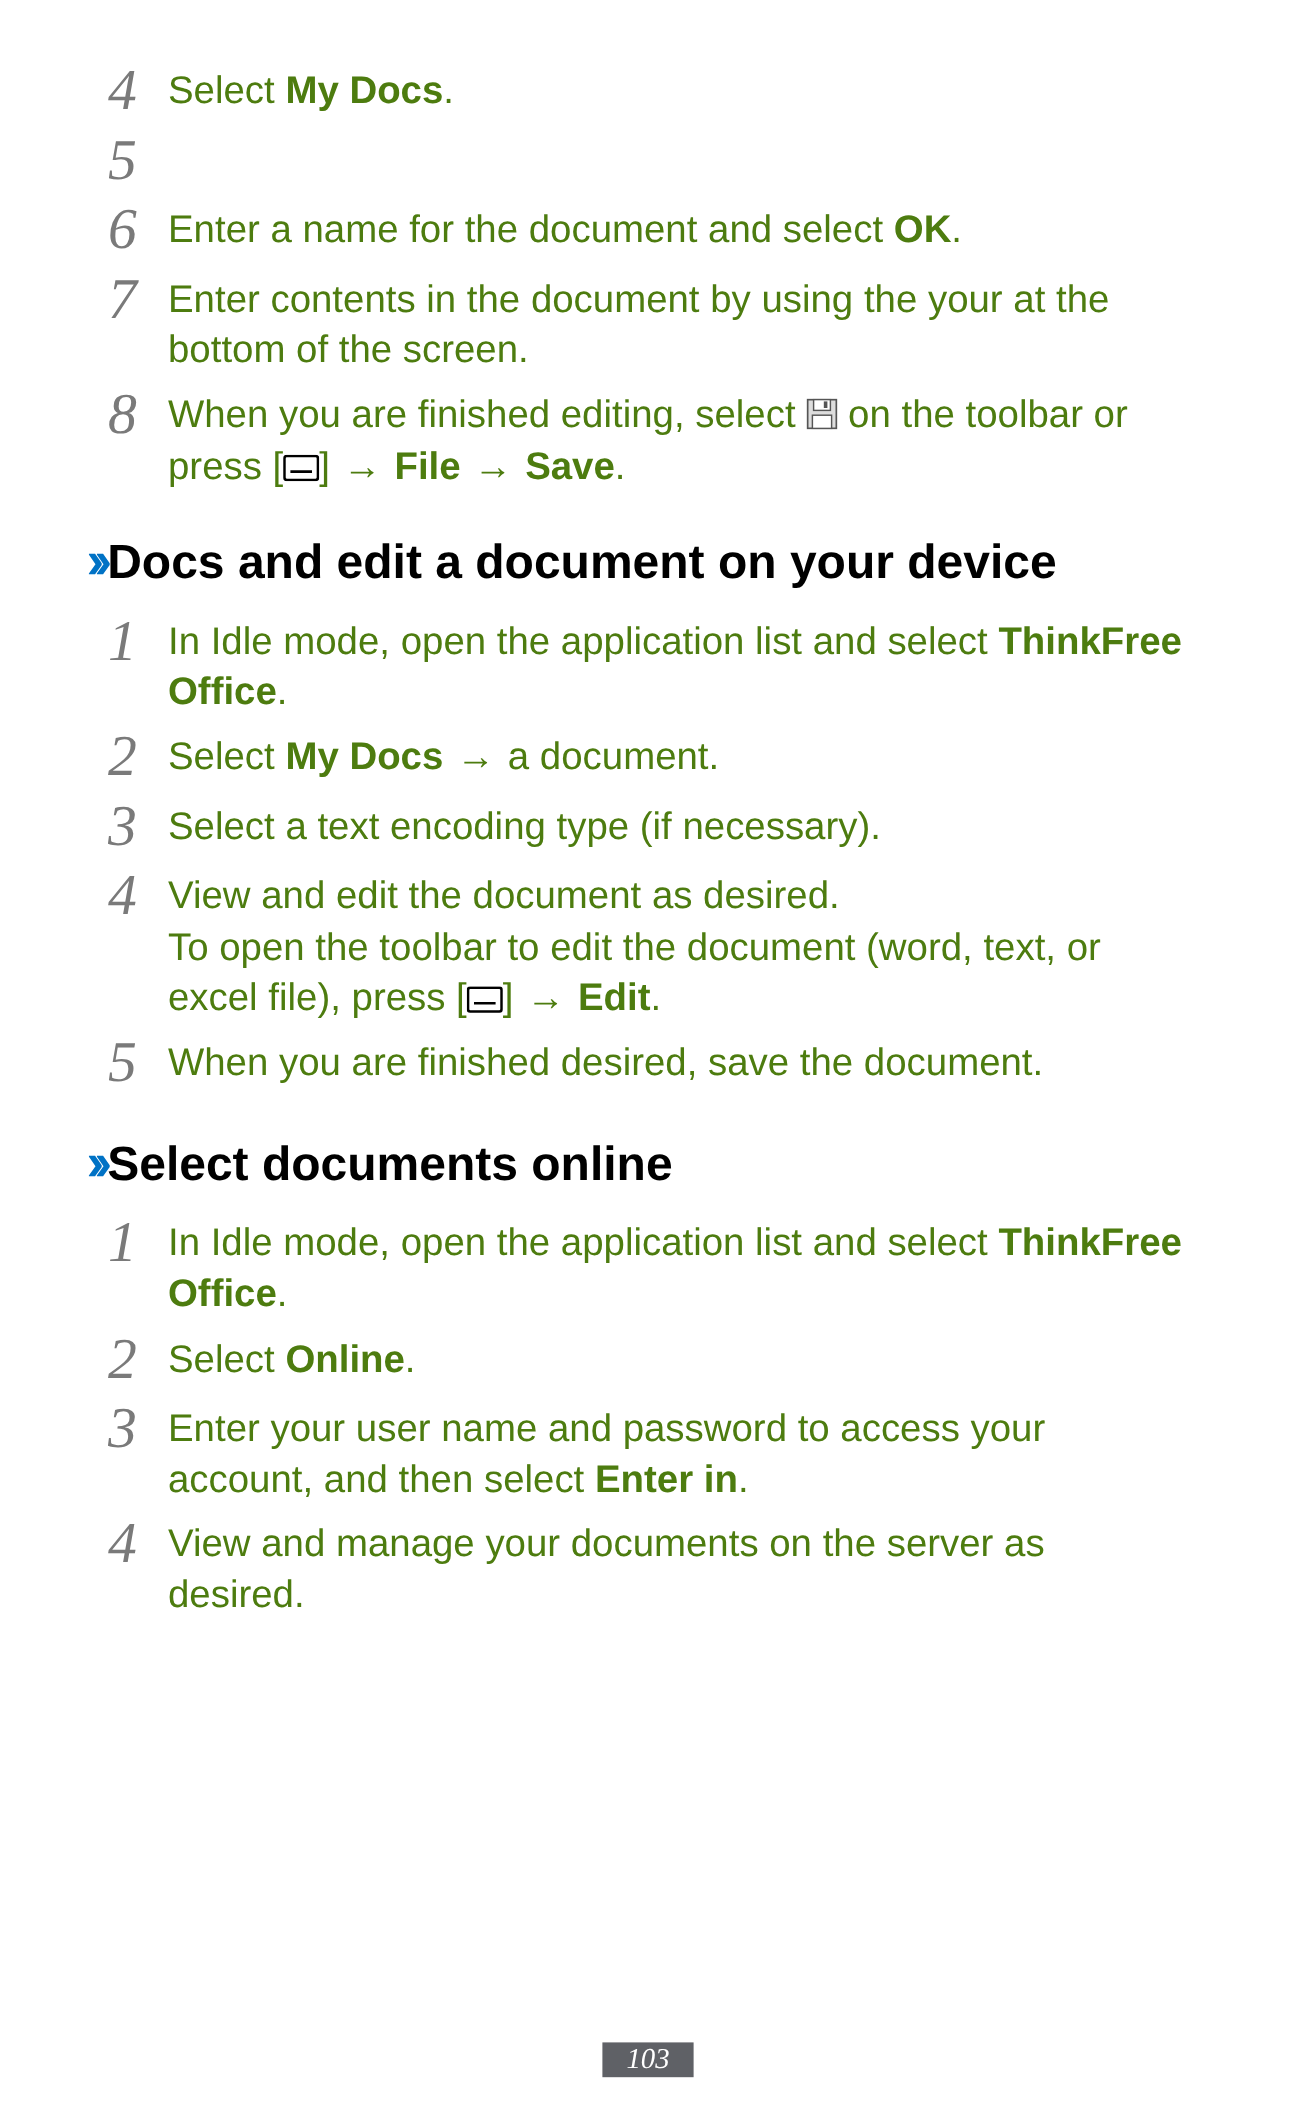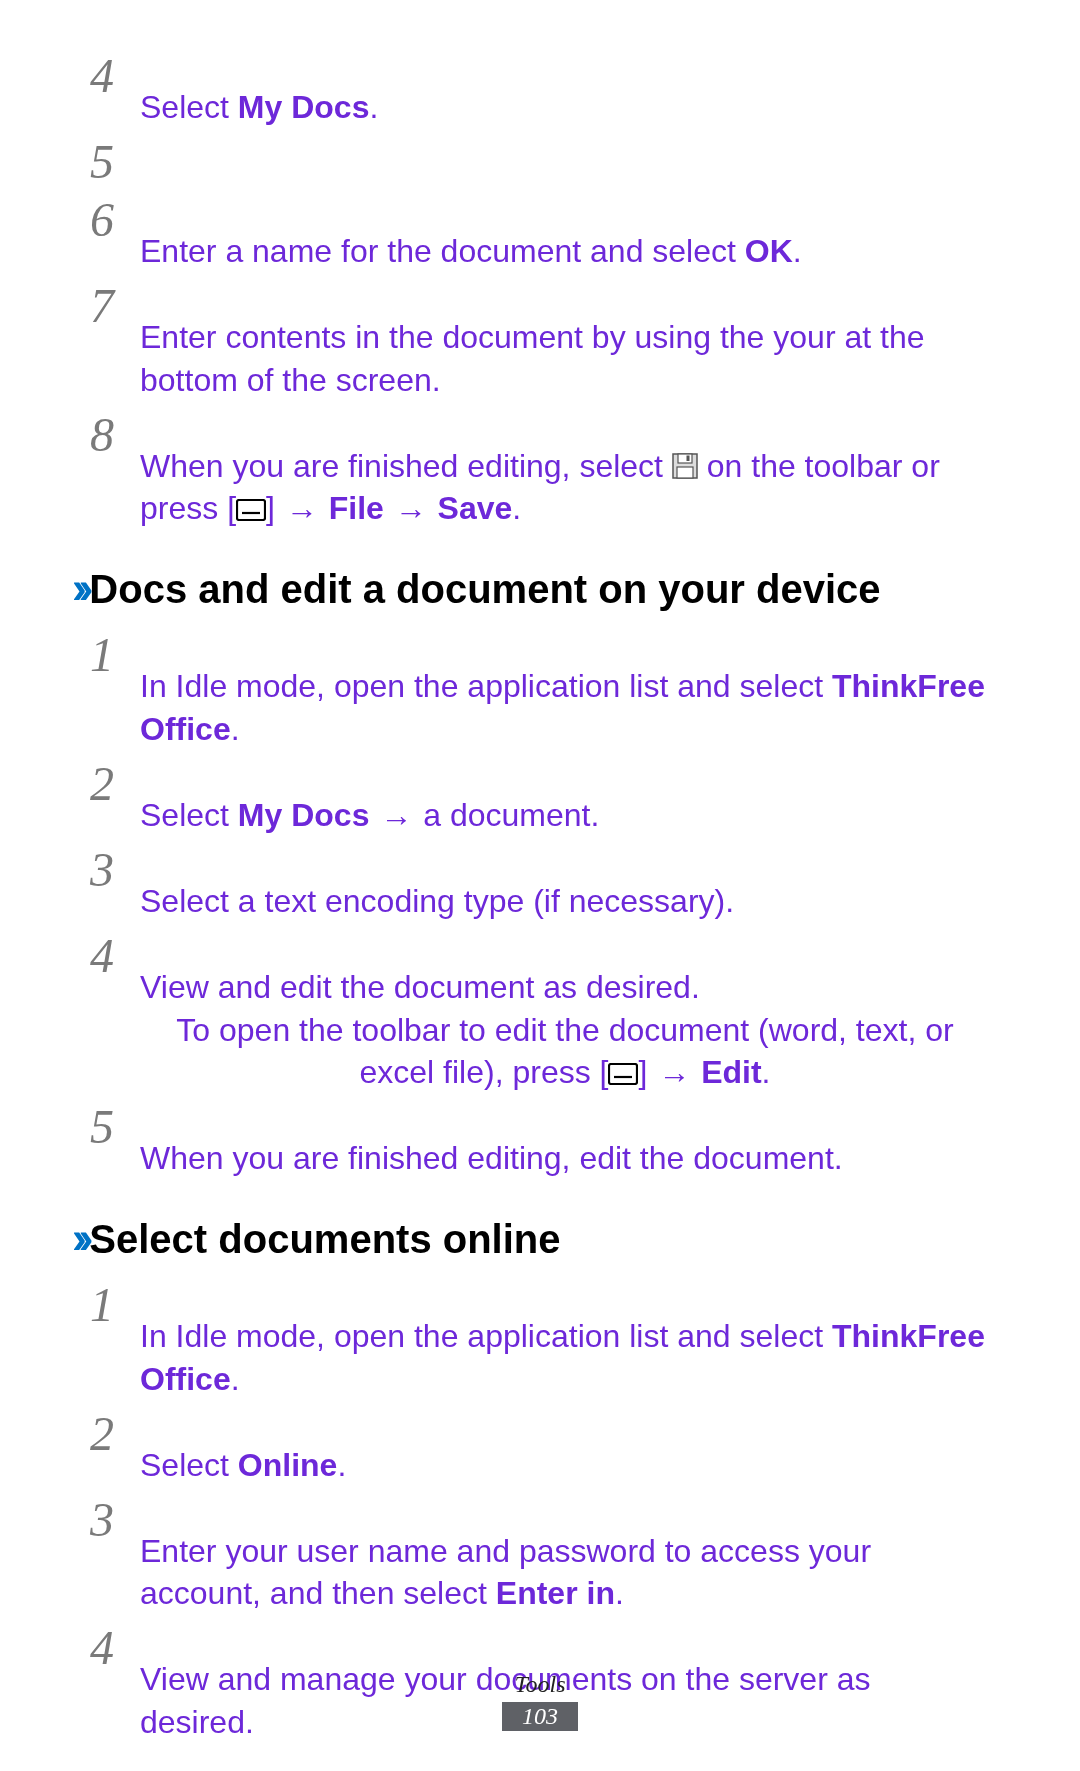--- a/index.html
+++ b/index.html
@@ -31,23 +31,22 @@
     color: #7a7a7a;
     width: 50px;
     flex: 0 0 50px;
     text-align: left;
     padding-top: 2px;
   }
   .step-body {
     flex: 1;
     font-size: 32px;
     line-height: 1.32;
-    color: #6d28d9;
+    color: #4d7c0f;
     padding-top: 4px;
-    margin-top: 32px;
   }
   .b { font-weight: 700; }
   .arrow { padding: 0 2px; }
 
   .section-heading {
     display: flex;
     align-items: baseline;
     margin-top: 34px;
     margin-bottom: 16px;
     margin-left: -18px;
@@ -63,21 +62,20 @@
   .section-title {
     font-size: 40px;
     font-weight: 700;
     color: #000;
   }
 
   .sub {
     font-size: 32px;
     line-height: 1.32;
     margin-top: 0;
-    text-align: center;
   }
 
   .icon-menu {
     display: inline-block;
     vertical-align: -2px;
   }
   .icon-save {
     display: inline-block;
     vertical-align: -2px;
   }
@@ -160,21 +158,21 @@
       </div>
       <div class="step">
         <div class="step-num">4</div>
         <div class="step-body">View and edit the document as desired.<div class="sub">To open the toolbar to edit the document (word, text, or excel file), press [<svg class="icon-menu" width="30" height="22" viewBox="0 0 30 22">
               <rect x="1" y="1" width="28" height="20" rx="2" fill="none" stroke="#000" stroke-width="2.2"></rect>
               <line x1="6" y1="14" x2="24" y2="14" stroke="#000" stroke-width="2.2"></line>
             </svg>] <span class="arrow">→</span> <span class="b">Edit</span>.</div></div>
       </div>
       <div class="step">
         <div class="step-num">5</div>
-        <div class="step-body">When you are finished editing, edit the document.</div>
+        <div class="step-body">When you are finished desired, save the document.</div>
       </div>
     </div>
 
   <div class="section-heading">
     <span class="chev">››</span>
     <span class="section-title">Select documents online</span>
   </div>
   <div id="section-b">
       <div class="step">
         <div class="step-num">1</div>
@@ -188,16 +186,15 @@
         <div class="step-num">3</div>
         <div class="step-body">Enter your user name and password to access your account, and then select <span class="b">Enter in</span>.</div>
       </div>
       <div class="step">
         <div class="step-num">4</div>
         <div class="step-body">View and manage your documents on the server as desired.</div>
       </div>
     </div>
 
   <div class="footer">
-    <div class="footer-title">Tools</div>
     <div class="page-num">103</div>
   </div>
 </div>
 
 </body></html>

